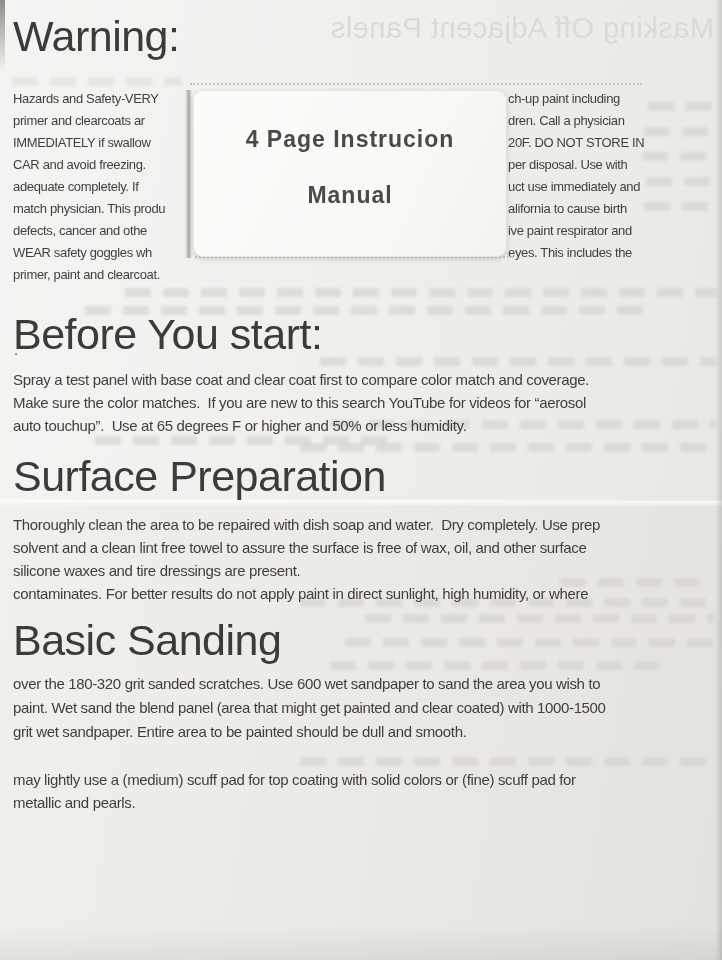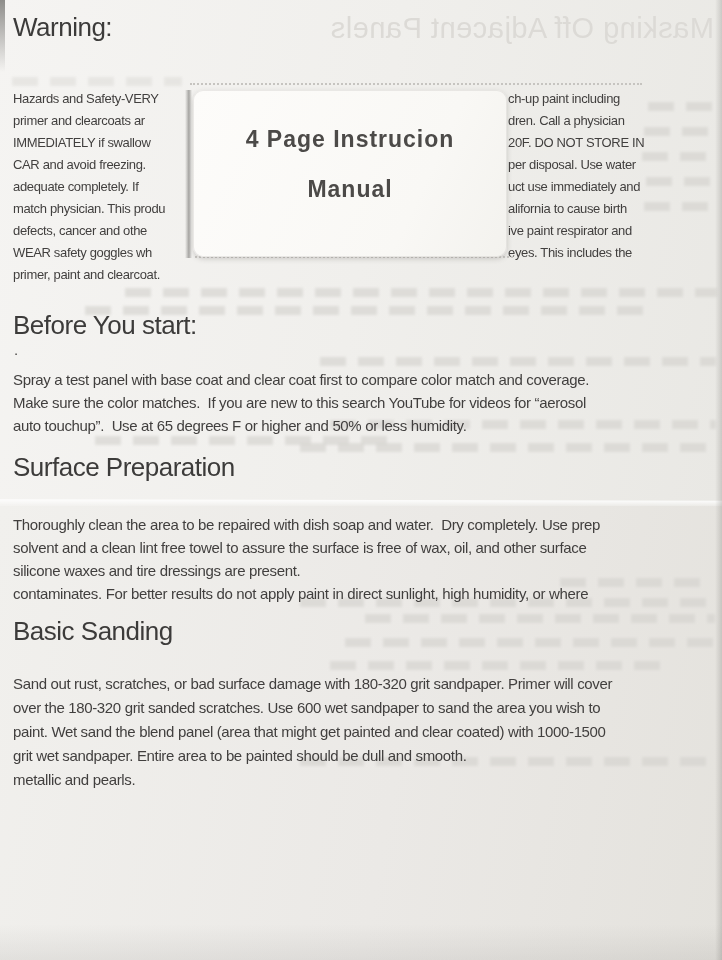--- a/index.html
+++ b/index.html
@@ -45,21 +45,21 @@
     transform:scaleX(-1);filter:blur(.7px);white-space:nowrap;
   }
   .bleed{
     position:absolute;height:9px;
     background:repeating-linear-gradient(90deg,#d5d3cf 0 26px,rgba(213,211,207,0) 26px 38px);
     filter:blur(1.6px);opacity:.65;
   }
   
   .h1{
     position:absolute;left:13px;
-    font-size:26px;font-weight:400;letter-spacing:-.5px;
+    font-size:43px;font-weight:400;letter-spacing:-.5px;
     color:#3c3b3a;white-space:nowrap;
   }
   
   .para{position:absolute;left:13px;font-size:15px;letter-spacing:-.35px;color:#413f3e;}
   .para .pline{height:23px;line-height:23px;white-space:pre;}
   .para.lh24 .pline{height:24px;line-height:24px;}
   .wpara{position:absolute;left:13px;top:88px;width:700px;font-size:13px;letter-spacing:-.35px;color:#413f3e;}
   .wrow{position:relative;height:22px;line-height:22px;white-space:pre;}
   .frag-left{position:absolute;left:0;}
   .frag-right{position:absolute;left:495px;}
@@ -82,21 +82,21 @@
     background:linear-gradient(115deg,#fdfcfa 0%,#f9f8f5 70%,#f3f2ee 100%);
     border-radius:10px;
     box-shadow:0 2px 5px rgba(90,88,84,.25), inset 0 0 0 1px rgba(200,198,194,.35);
     text-align:center;
   }
   .sticker-line1{
     margin-top:36px;
     font-size:23px;font-weight:bold;letter-spacing:1px;color:#4c4a48;
   }
   .sticker-line2{
-    margin-top:23px;
+    margin-top:29px;
     font-size:23px;font-weight:bold;letter-spacing:1px;color:#4c4a48;
   }
 </style>
 </head>
 <body>
 
 <div class="page">
 
   <div class="top-sheet"></div>
   <div class="bottom-sheet"></div>
@@ -120,21 +120,21 @@
   <div class="bleed" style="left:365px;top:614px;width:350px"></div>
   <div class="bleed" style="left:345px;top:638px;width:370px"></div>
   <div class="bleed" style="left:330px;top:661px;width:332px"></div>
   <div class="bleed" style="left:300px;top:757px;width:415px"></div>
 
   <div class="h1" style="top:12px">Warning:</div>
   <div class="wpara">
       <div class="wrow"><span class="frag-left">Hazards and Safety-VERY</span><span class="frag-right">ch-up paint including</span></div>
       <div class="wrow"><span class="frag-left">primer and clearcoats ar</span><span class="frag-right">dren. Call a physician</span></div>
       <div class="wrow"><span class="frag-left">IMMEDIATELY if swallow</span><span class="frag-right">20F. DO NOT STORE IN</span></div>
-      <div class="wrow"><span class="frag-left">CAR and avoid freezing.</span><span class="frag-right">per disposal. Use water</span></div>
+      <div class="wrow"><span class="frag-left">CAR and avoid freezing.</span><span class="frag-right">per disposal. Use with</span></div>
       <div class="wrow"><span class="frag-left">adequate completely. If</span><span class="frag-right">uct use immediately and</span></div>
       <div class="wrow"><span class="frag-left">match physician. This produ</span><span class="frag-right">alifornia to cause birth</span></div>
       <div class="wrow"><span class="frag-left">defects, cancer and othe</span><span class="frag-right">ive paint respirator and</span></div>
       <div class="wrow"><span class="frag-left">WEAR safety goggles wh</span><span class="frag-right">eyes. This includes the</span></div>
       <div class="wrow"><span class="frag-left">primer, paint and clearcoat.</span><span class="frag-right"></span></div>
     </div>
 
   <div class="seam-top"></div>
   <div class="seam-bottom"></div>
   <div class="sticker-crease"></div>
@@ -154,26 +154,26 @@
   <div class="h1" style="top:452px">Surface Preparation</div>
   <div class="para" style="top:513px">
       <div class="pline">Thoroughly clean the area to be repaired with dish soap and water.  Dry completely. Use prep</div>
       <div class="pline">solvent and a clean lint free towel to assure the surface is free of wax, oil, and other surface</div>
       <div class="pline">silicone waxes and tire dressings are present.</div>
       <div class="pline">contaminates. For better results do not apply paint in direct sunlight, high humidity, or where</div>
     </div>
 
   <div class="h1" style="top:616px">Basic Sanding</div>
   <div class="para lh24" style="top:672px">
-      <div class="pline">Sand out rust, scratches, or bad surface damage with 180-320 grit sandpaper. Primer will cover</div>
       <div class="pline">over the 180-320 grit sanded scratches. Use 600 wet sandpaper to sand the area you wish to</div>
       <div class="pline">paint. Wet sand the blend panel (area that might get painted and clear coated) with 1000-1500</div>
       <div class="pline">grit wet sandpaper. Entire area to be painted should be dull and smooth.</div>
     </div>
   <div class="para" style="top:768px">
+      <div class="pline">may lightly use a (medium) scuff pad for top coating with solid colors or (fine) scuff pad for</div>
       <div class="pline">metallic and pearls.</div>
     </div>
 
   <div class="left-edge-shadow"></div>
   <div class="right-edge-shadow"></div>
   <div class="bottom-vignette"></div>
 
 </div>
 
 </body></html>

